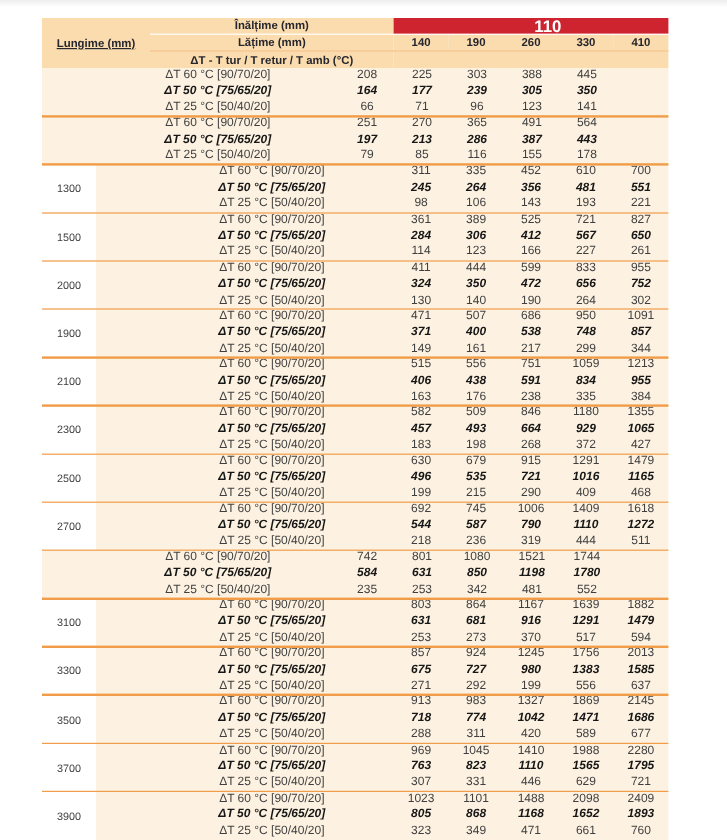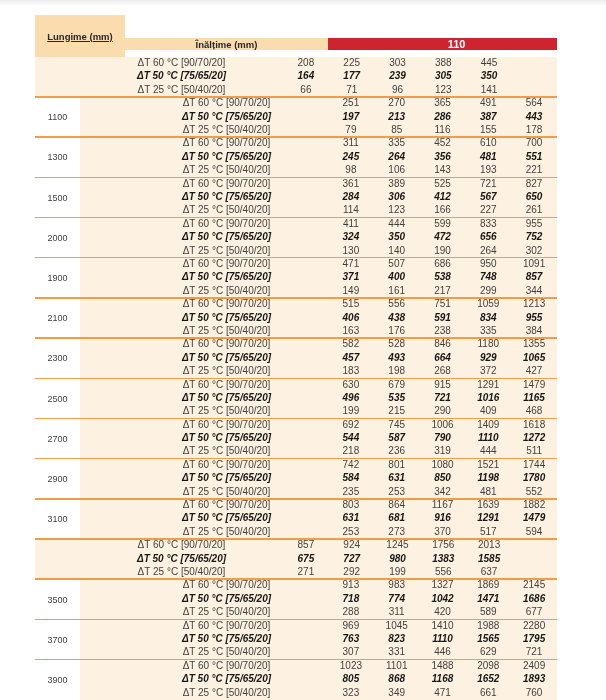--- a/index.html
+++ b/index.html
@@ -12,30 +12,30 @@
     background:linear-gradient(#ededed,#ffffff); }
   .doc-table { position:absolute; left:35px; top:15px; width:522px; }
 
   
   .thead { display:flex; height:42px; }
   .cell-lungime {
     width:90px; background:var(--peach); display:flex; align-items:center;
     justify-content:center; font-weight:bold; font-size:9.5px; color:var(--htext);text-decoration:underline;
   }
   .thead-right { flex:1; display:flex; flex-direction:column; }
-  .hrow { height:14px; display:flex; box-sizing:border-box;margin-top:23px; }
+  .hrow { height:14px; display:flex; box-sizing:border-box; }
   .hrow1 { border-bottom:1px solid #ffffff; }
   .hrow2 { border-bottom:1px solid var(--oline); }
   .h-label {
     width:203px; background:var(--peach); display:flex; align-items:center;
     justify-content:center; font-weight:bold; font-size:9.5px; color:var(--htext);
   }
   .h-red {
     flex:1; background:var(--red); color:#fff; display:flex; align-items:center;
-    justify-content:center; font-weight:bold; font-size:11px;padding-left:28px;
+    justify-content:center; font-weight:bold; font-size:14px;padding-left:28px;
   }
   .h-num {
     width:45.8px; background:var(--peach); display:flex; align-items:center;
     justify-content:center; font-weight:bold; font-size:9.5px; color:var(--htext);
   }
   .h-fill { flex:1; background:var(--peach); }
   .hrow2 .h-label, .hrow3 .h-label { background:var(--peach); }
 
   
   .tbody { display:flex; flex-direction:column; }
@@ -109,21 +109,20 @@
               <div class="d-label">ΔT 25 °C [50/40/20]</div>
               <div class="d-num">66</div>
               <div class="d-num">71</div>
               <div class="d-num">96</div>
               <div class="d-num">123</div>
               <div class="d-num">141</div>
             </div>
           </div>
         </div>
         <div class="group">
-          <div class="g-lungime">1100</div>
           <div class="g-rows">
             <div class="drow">
               <div class="d-label">ΔT 60 °C [90/70/20]</div>
               <div class="d-num">251</div>
               <div class="d-num">270</div>
               <div class="d-num">365</div>
               <div class="d-num">491</div>
               <div class="d-num">564</div>
             </div>
             <div class="drow bold">
@@ -288,21 +287,21 @@
               <div class="d-num">384</div>
             </div>
           </div>
         </div>
         <div class="group">
           <div class="g-lungime">2300</div>
           <div class="g-rows">
             <div class="drow">
               <div class="d-label">ΔT 60 °C [90/70/20]</div>
               <div class="d-num">582</div>
-              <div class="d-num">528</div>
+              <div class="d-num">509</div>
               <div class="d-num">846</div>
               <div class="d-num">1180</div>
               <div class="d-num">1355</div>
             </div>
             <div class="drow bold">
               <div class="d-label">ΔT 50 °C [75/65/20]</div>
               <div class="d-num">457</div>
               <div class="d-num">493</div>
               <div class="d-num">664</div>
               <div class="d-num">929</div>
@@ -370,21 +369,20 @@
               <div class="d-label">ΔT 25 °C [50/40/20]</div>
               <div class="d-num">218</div>
               <div class="d-num">236</div>
               <div class="d-num">319</div>
               <div class="d-num">444</div>
               <div class="d-num">511</div>
             </div>
           </div>
         </div>
         <div class="group">
-          <div class="g-lungime">2900</div>
           <div class="g-rows">
             <div class="drow">
               <div class="d-label">ΔT 60 °C [90/70/20]</div>
               <div class="d-num">742</div>
               <div class="d-num">801</div>
               <div class="d-num">1080</div>
               <div class="d-num">1521</div>
               <div class="d-num">1744</div>
             </div>
             <div class="drow bold">
@@ -428,20 +426,21 @@
               <div class="d-label">ΔT 25 °C [50/40/20]</div>
               <div class="d-num">253</div>
               <div class="d-num">273</div>
               <div class="d-num">370</div>
               <div class="d-num">517</div>
               <div class="d-num">594</div>
             </div>
           </div>
         </div>
         <div class="group">
+          <div class="g-lungime">3300</div>
           <div class="g-rows">
             <div class="drow">
               <div class="d-label">ΔT 60 °C [90/70/20]</div>
               <div class="d-num">857</div>
               <div class="d-num">924</div>
               <div class="d-num">1245</div>
               <div class="d-num">1756</div>
               <div class="d-num">2013</div>
             </div>
             <div class="drow bold">

